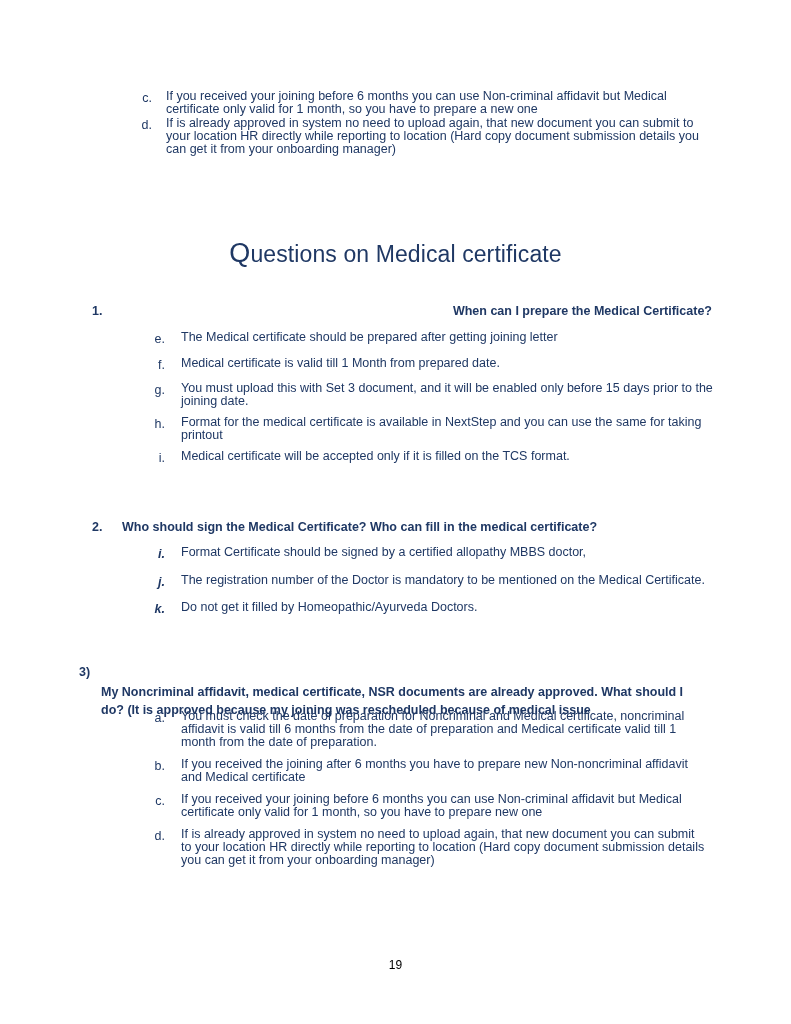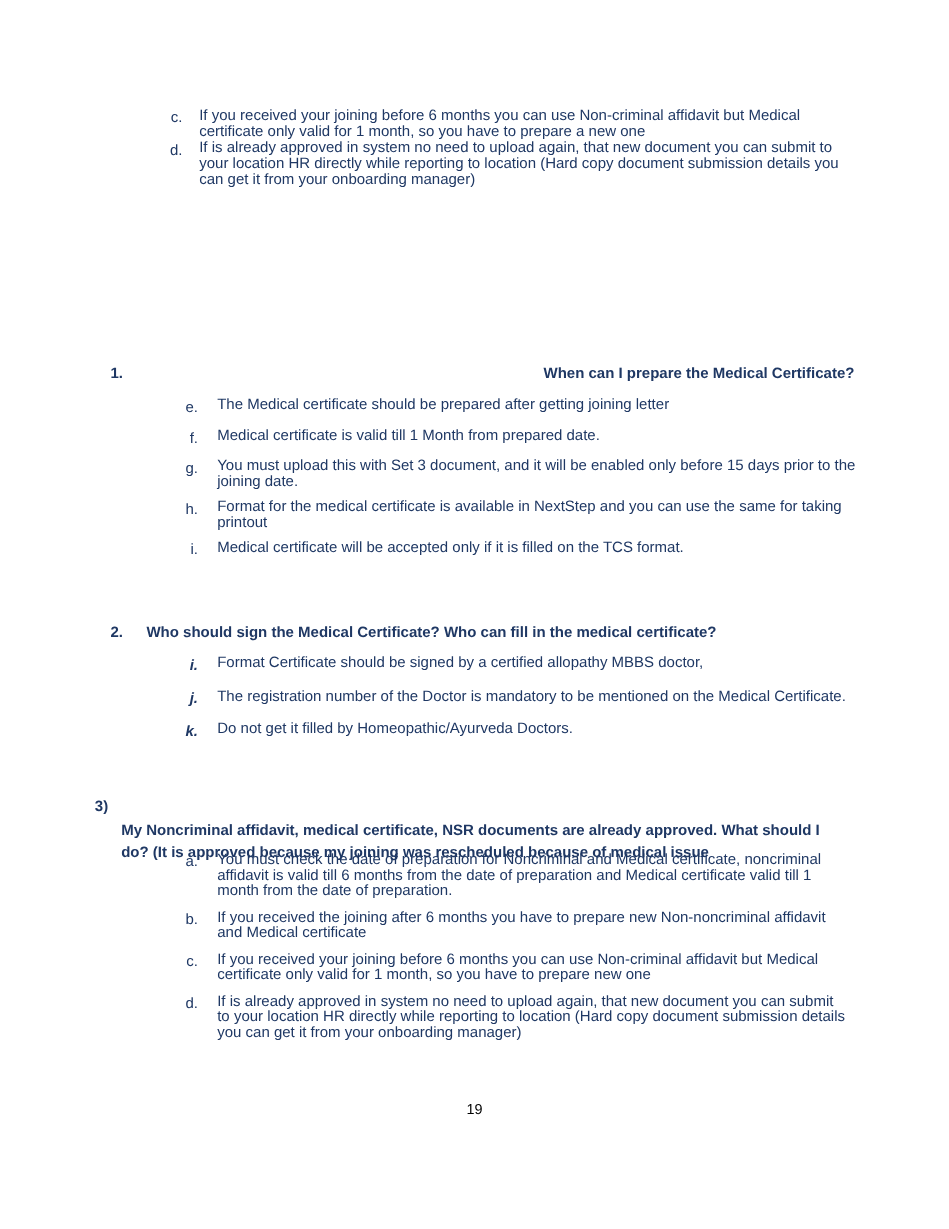--- a/index.html
+++ b/index.html
@@ -91,21 +91,21 @@
   #q3 .q-num { width: 22px; font-size: 12.5px; line-height: 17.5px; font-weight: bold; flex: 0 0 auto; }
   #q3 .q-text { font-size: 12.5px; line-height: 17.5px; font-weight: bold; flex: 1 1 auto; margin-top: 20px; }
 
   #q3-list { left: 135px; top: 710px; width: 570px; }
   #q3-list .marker { width: 30px; padding-right: 16px; }
   #q3-list .item { margin-bottom: 9px; }
 
   .page-number {
     position: absolute;
     left: 0;
-    top: 917px;
+    top: 958px;
     width: 791px;
     text-align: center;
     font-size: 12px;
     color: #000000;
   }
 </style>
 </head>
 <body>
 
 <div class="page">
@@ -114,20 +114,23 @@
     <div class="item">
       <div class="marker">c.</div>
       <div class="body-text">If you received your joining before 6 months you can use Non-criminal affidavit but Medical certificate only valid for 1 month, so you have to prepare a new one</div>
     </div>
     <div class="item">
       <div class="marker">d.</div>
       <div class="body-text">If is already approved in system no need to upload again, that new document you can submit to your location HR directly while reporting to location (Hard copy document submission details you can get it from your onboarding manager)</div>
     </div>
   </div>
 
+  <div class="heading">
+    <span class="dropcap">Q</span><span>uestions on Medical certificate</span>
+  </div>
 
   <div class="block item" id="q1">
     <div class="q-num">1.</div>
     <div class="q-text">When can I prepare the Medical Certificate?</div>
   </div>
 
   <div class="block" id="q1-list">
     <div class="item">
       <div class="marker">e.</div>
       <div class="body-text">The Medical certificate should be prepared after getting joining letter</div>

